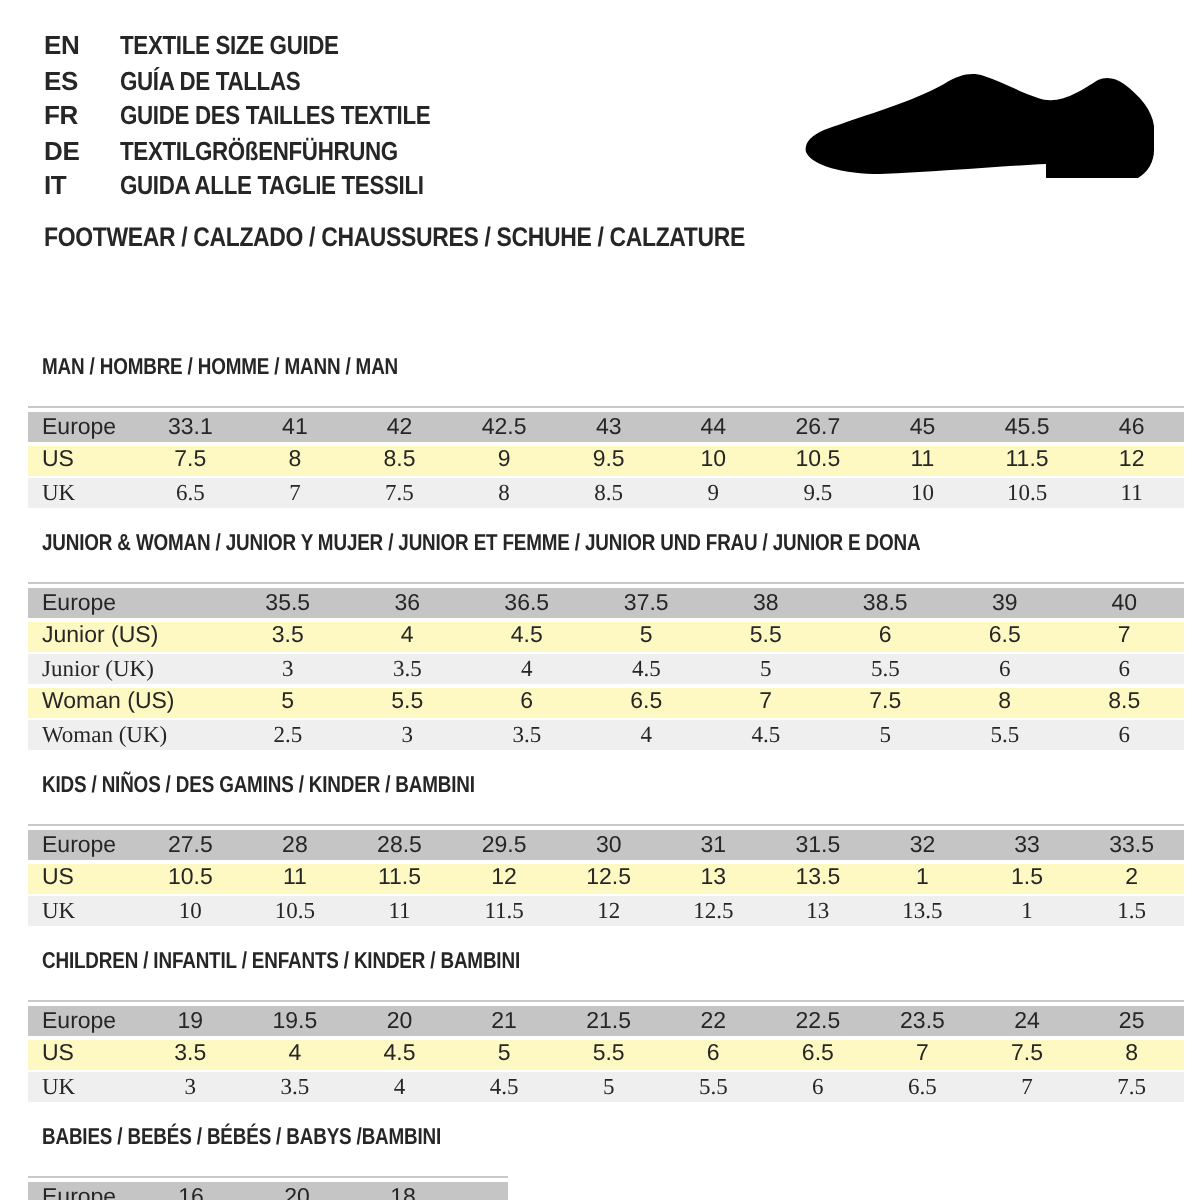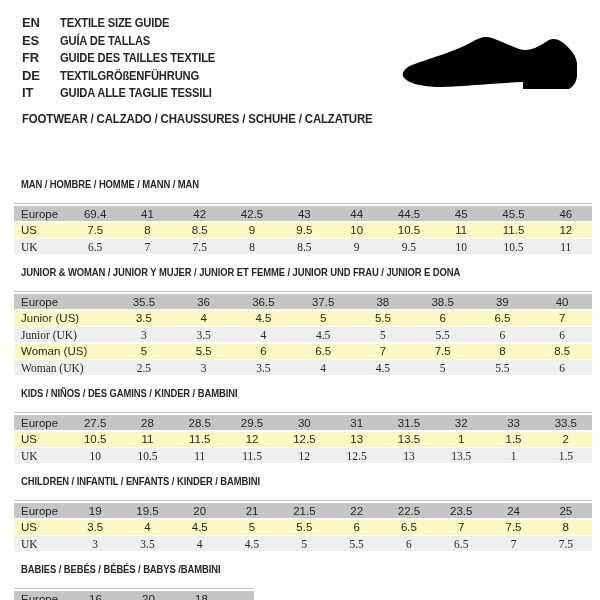--- a/index.html
+++ b/index.html
@@ -102,27 +102,27 @@
 
   <div class="footwear-line">FOOTWEAR / CALZADO / CHAUSSURES / SCHUHE / CALZATURE</div>
 
   <main class="tables">
 
     <section class="tblock">
       <h2 class="tbl-title">MAN / HOMBRE / HOMME / MANN / MAN</h2>
       <div class="tbl tbl-man">
           <div class="trow trow-header">
             <div class="cell-label">Europe</div>
-            <div class="cell-val">69.4</div>
+            <div class="cell-val">33.1</div>
             <div class="cell-val">41</div>
             <div class="cell-val">42</div>
             <div class="cell-val">42.5</div>
             <div class="cell-val">43</div>
             <div class="cell-val">44</div>
-            <div class="cell-val">44.5</div>
+            <div class="cell-val">26.7</div>
             <div class="cell-val">45</div>
             <div class="cell-val">45.5</div>
             <div class="cell-val">46</div>
           </div>
           <div class="trow trow-plain">
             <div class="cell-label">US</div>
             <div class="cell-val">7.5</div>
             <div class="cell-val">8</div>
             <div class="cell-val">8.5</div>
             <div class="cell-val">9</div>

